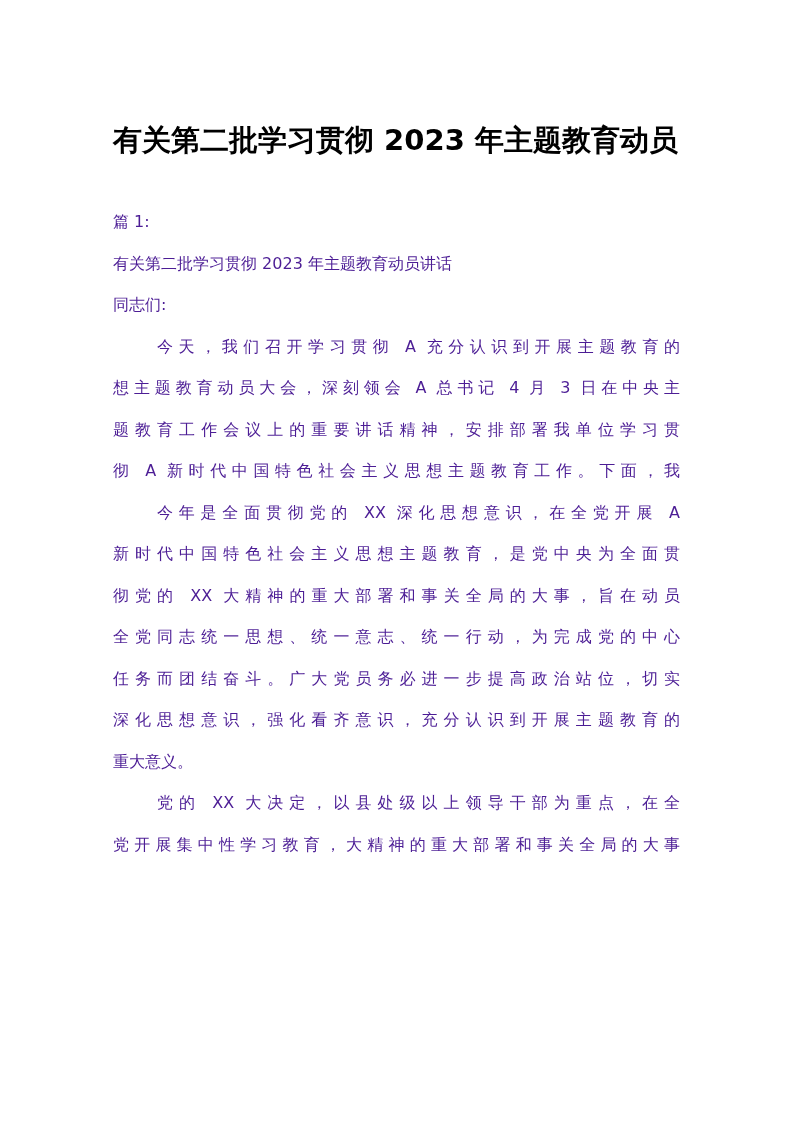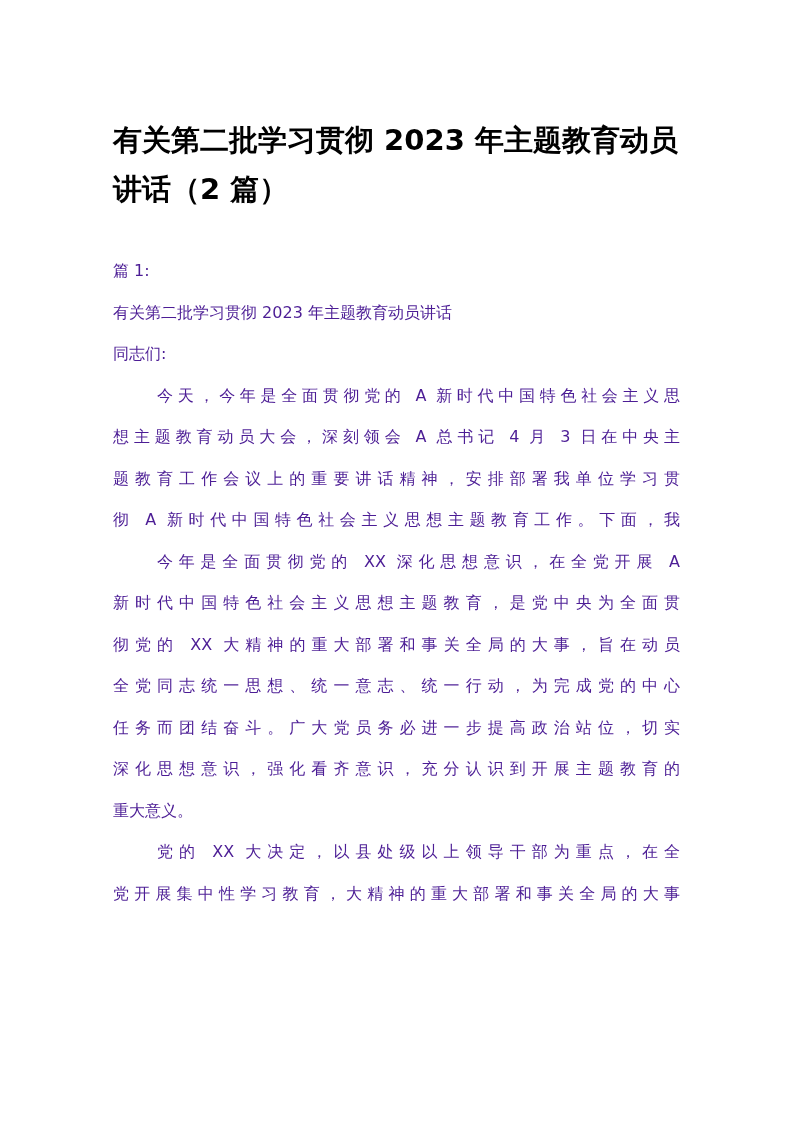--- a/index.html
+++ b/index.html
@@ -43,28 +43,27 @@
   .line.indent {
     text-indent: 44px;
   }
 </style>
 </head>
 <body>
 
 <div class="page">
   <h1 class="doc-title">
     <div class="title-line">有关第二批学习贯彻 2023 年主题教育动员</div>
-    <div class="title-line">讲话（2 篇）</div>
   </h1>
 
   <div class="doc-body">
       <div class="line">篇 1:</div>
       <div class="line">有关第二批学习贯彻 2023 年主题教育动员讲话</div>
       <div class="line">同志们:</div>
-      <div class="line justify indent">今天，今年是全面贯彻党的 A 新时代中国特色社会主义思</div>
+      <div class="line justify indent">今天，我们召开学习贯彻 A 充分认识到开展主题教育的</div>
       <div class="line justify">想主题教育动员大会，深刻领会 A 总书记 4 月 3 日在中央主</div>
       <div class="line justify">题教育工作会议上的重要讲话精神，安排部署我单位学习贯</div>
       <div class="line justify">彻 A 新时代中国特色社会主义思想主题教育工作。下面，我</div>
       <div class="line justify indent">今年是全面贯彻党的 XX 深化思想意识，在全党开展 A</div>
       <div class="line justify">新时代中国特色社会主义思想主题教育，是党中央为全面贯</div>
       <div class="line justify">彻党的 XX 大精神的重大部署和事关全局的大事，旨在动员</div>
       <div class="line justify">全党同志统一思想、统一意志、统一行动，为完成党的中心</div>
       <div class="line justify">任务而团结奋斗。广大党员务必进一步提高政治站位，切实</div>
       <div class="line justify">深化思想意识，强化看齐意识，充分认识到开展主题教育的</div>
       <div class="line">重大意义。</div>

